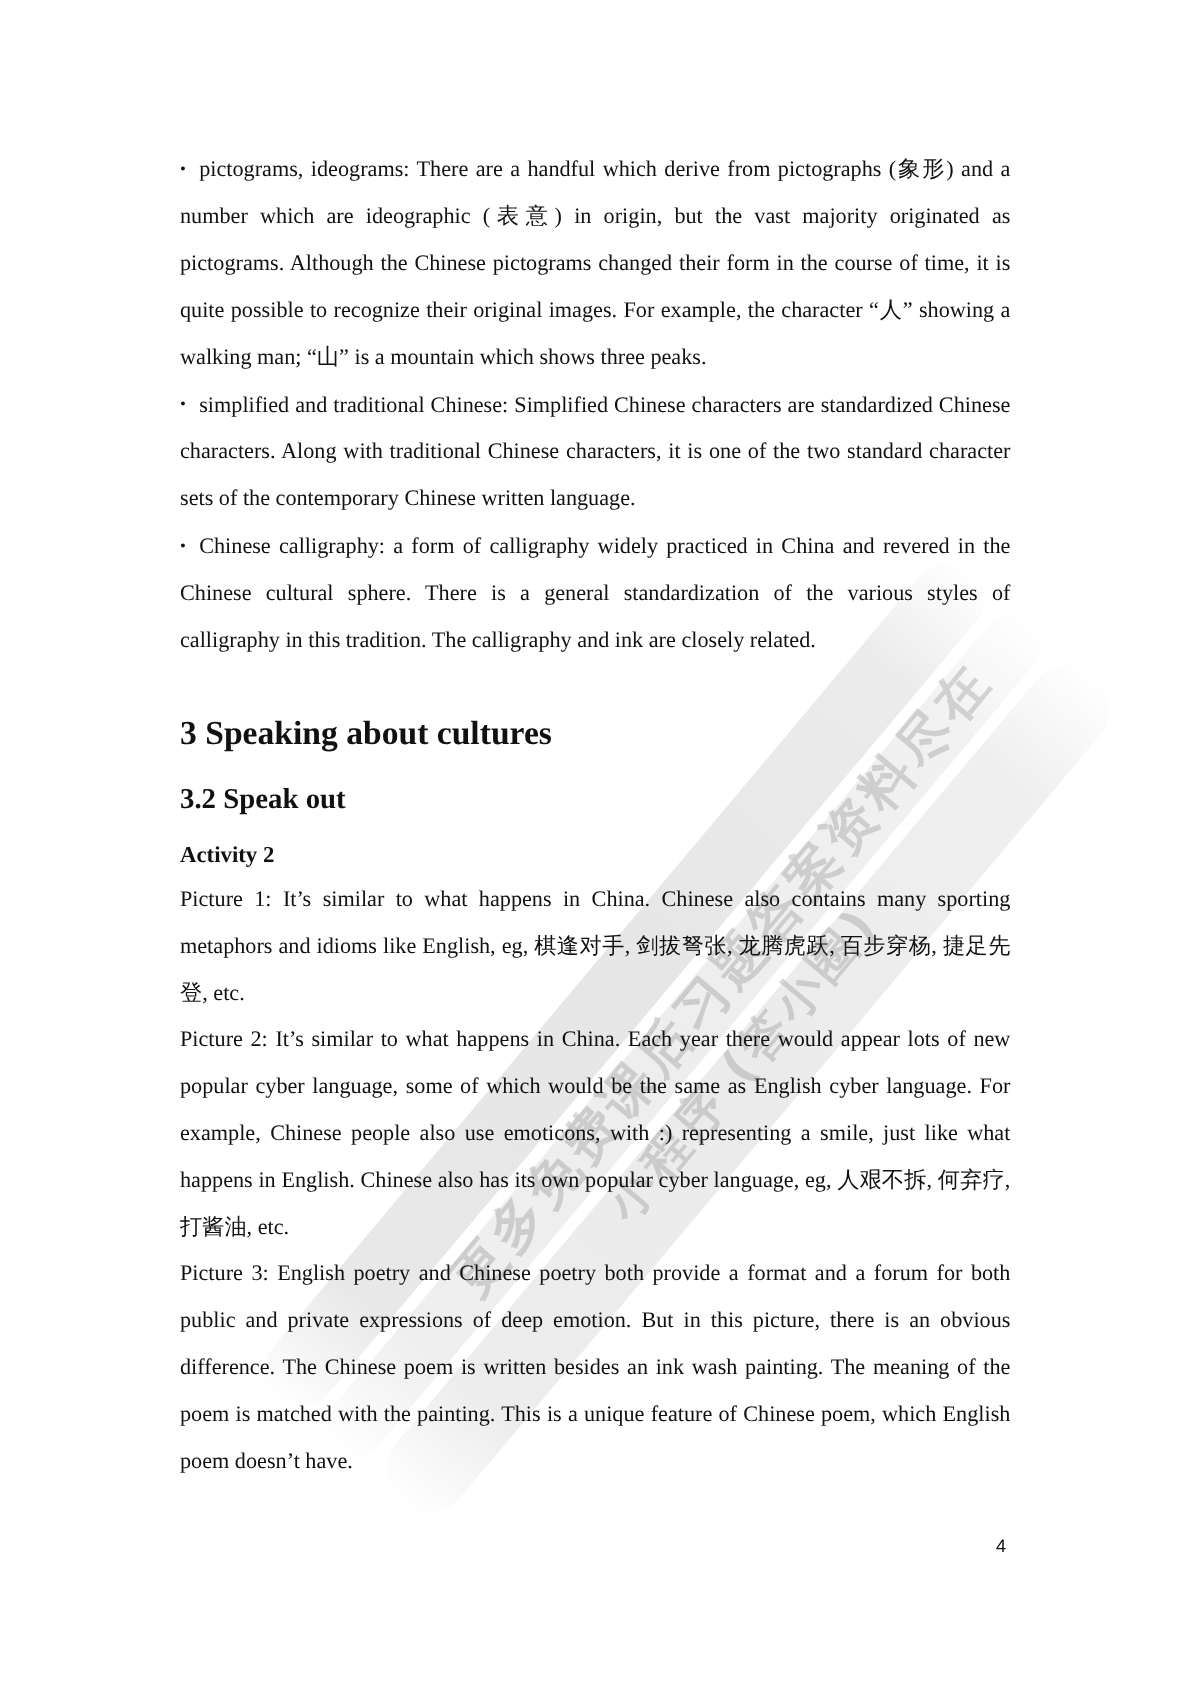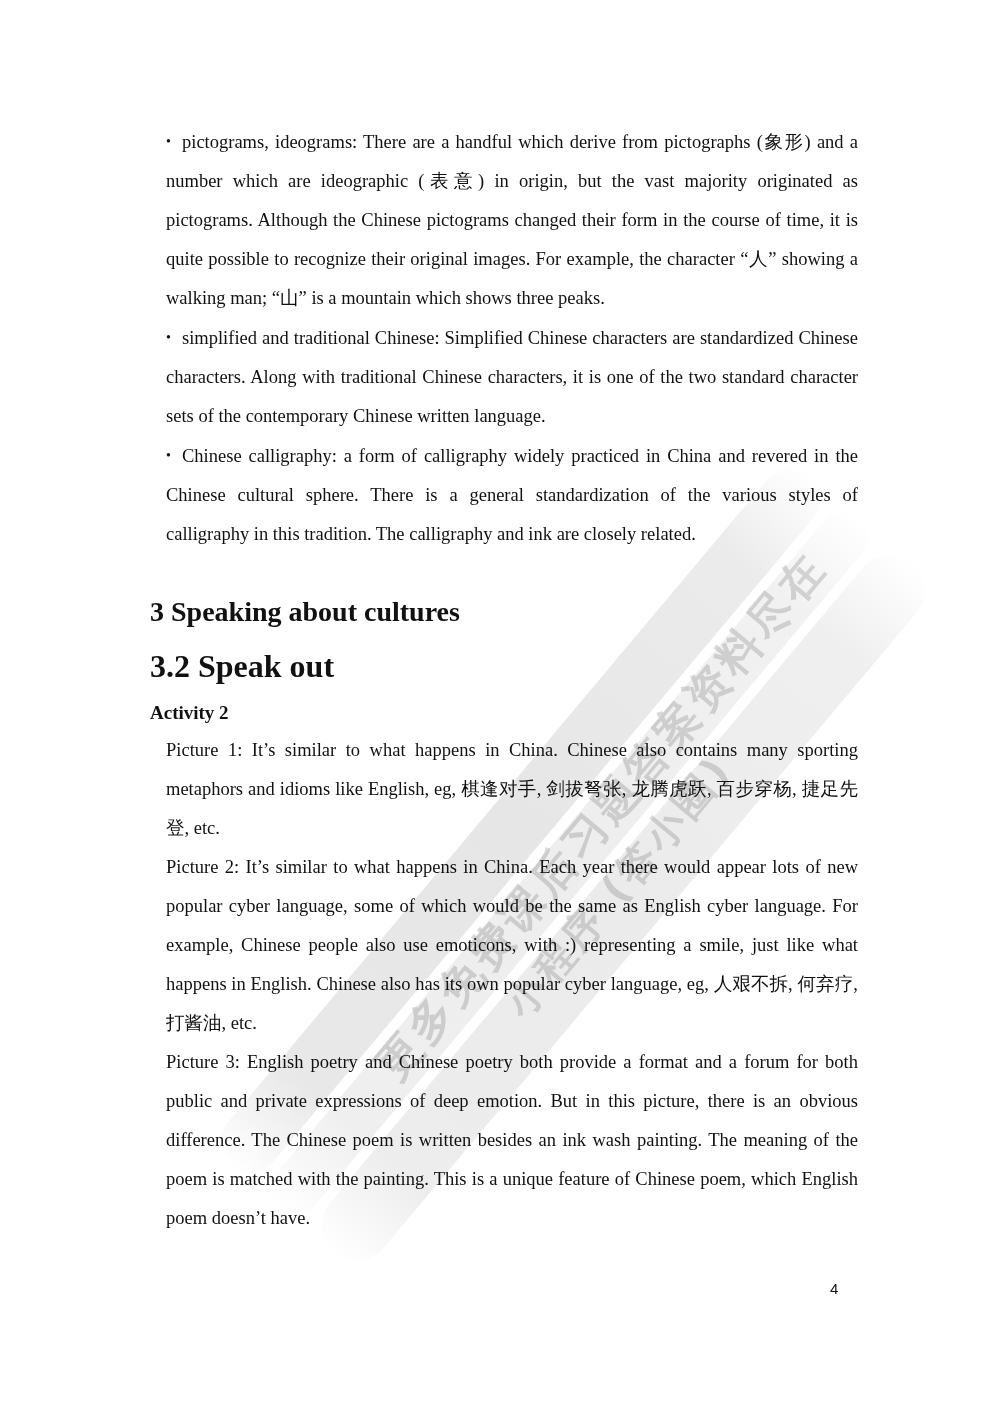--- a/index.html
+++ b/index.html
@@ -98,38 +98,38 @@
     .h1 {
       font-size: 28px;
       font-weight: bold;
       margin: 0;
       position: absolute;
       left: 0;
       top: 470px;
       line-height: 40px;
     }
     .h2 {
-      font-size: 32px;
+      font-size: 24px;
       font-weight: bold;
       margin: 0;
       position: absolute;
       left: 0;
       top: 526px;
       line-height: 36px;
     }
     .h3 {
       font-size: 19px;
       font-weight: bold;
       margin: 0;
       position: absolute;
       left: 0;
       top: 574px;
       line-height: 34px;
     }
-    .block { position: absolute; left: 16px; width: 692px; }
+    .block { position: absolute; left: 0; width: 692px; }
     .page-number {
       position: absolute;
       left: 830px;
       top: 1280px;
       font-family: "Liberation Sans", sans-serif;
       font-size: 15px;
       color: #111;
       z-index: 1;
     }
   </style>

